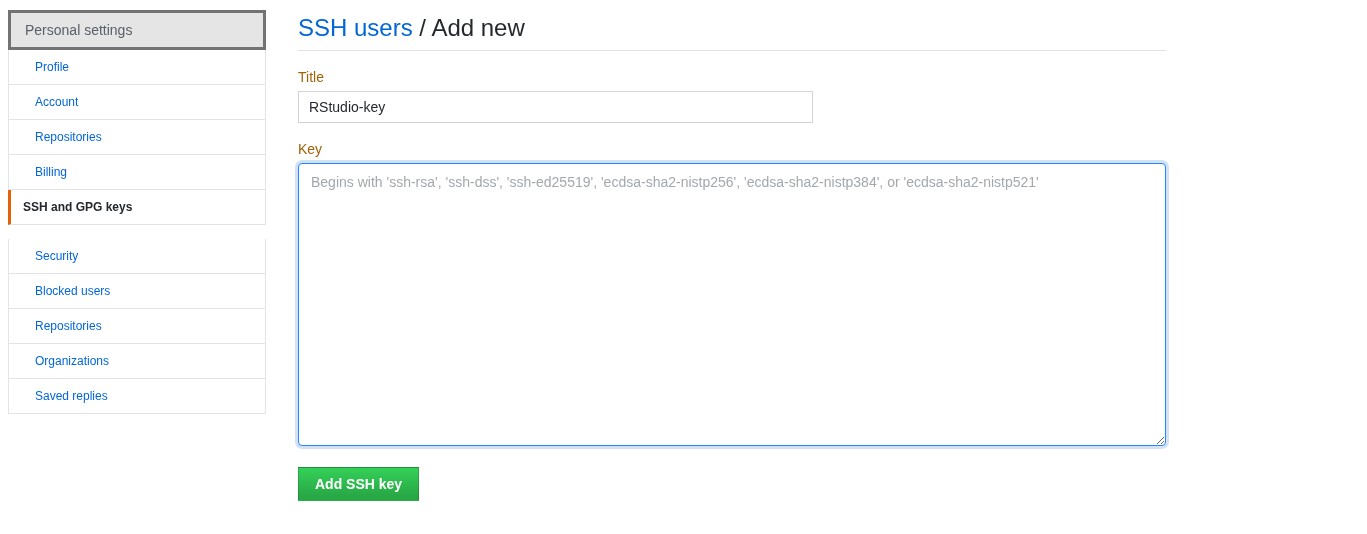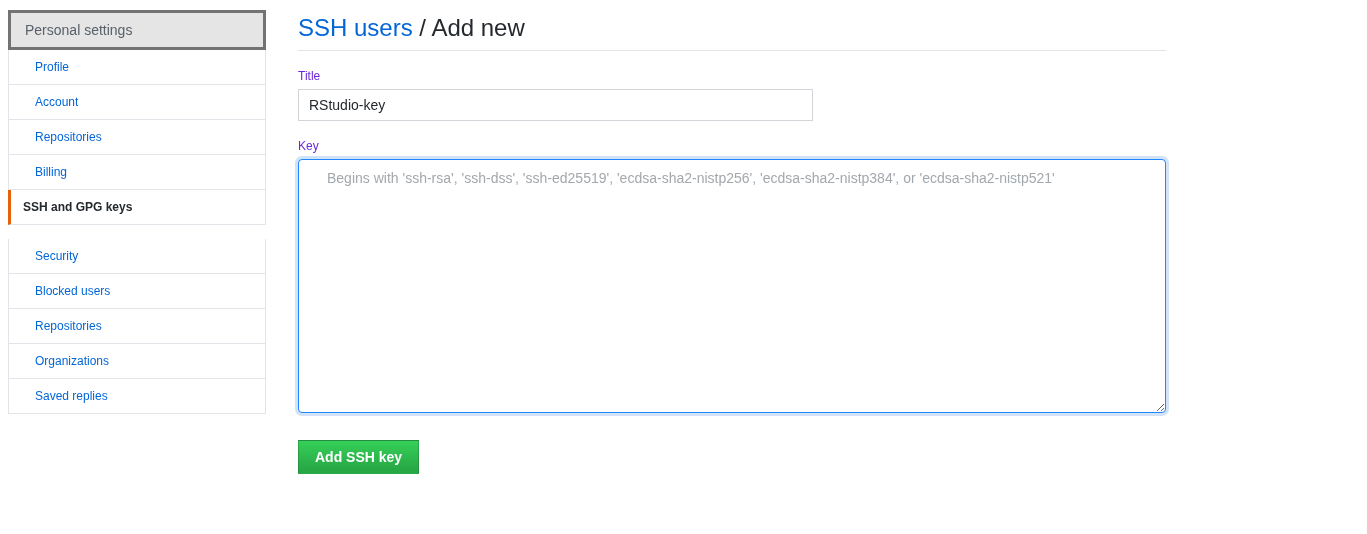--- a/index.html
+++ b/index.html
@@ -60,47 +60,47 @@
     }
     .page-heading a {
       color: #0366d6;
       text-decoration: none;
     }
     .page-heading .sep, .page-heading .sub {
       color: #24292e;
     }
     .form-label {
       display: block;
-      font-size: 12px;
+      font-size: 14px;
       margin-bottom: 6px;
-      color: #6d28d9;
+      color: #a16207;
     }
     .text-input {
       width: 515px;
       max-width: 100%;
       padding: 7px 10px;
       font-size: 14px;
       border: 1px solid #d1d5da;
       border-radius: 0;
       color: #24292e;
       background: #fff;
       margin-bottom: 18px;
     }
     .key-textarea {
       width: 100%;
-      height: 254px;
-      padding: 10px 28px;
+      height: 283px;
+      padding: 10px 12px;
       font-size: 14px;
       border: 1px solid #2188ff;
       border-radius: 4px;
       box-shadow: 0 0 0 3px rgba(3,102,214,0.18);
       outline: none;
       resize: both;
       color: #24292e;
-      margin-bottom: 24px;
+      margin-bottom: 18px;
       font-family: inherit;
     }
     .key-textarea::placeholder { color: #a3a8ad; }
     .btn-primary {
       background: linear-gradient(-180deg, #34d058, #28a745 90%);
       color: #fff;
       border: 1px solid rgba(27,31,35,0.2);
       border-radius: 0;
       font-size: 14px;
       font-weight: 600;

